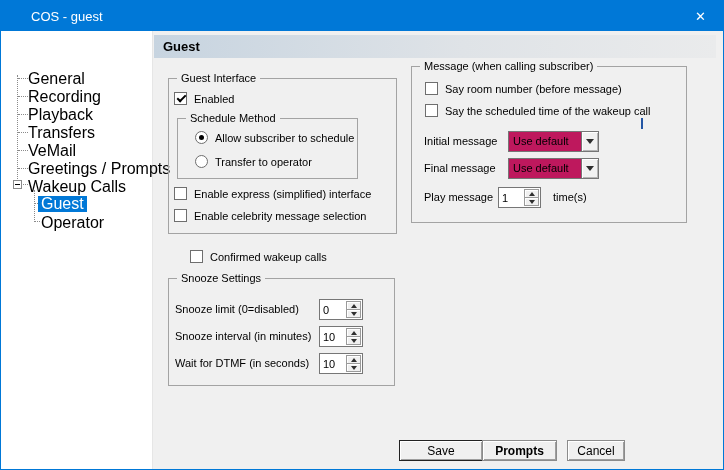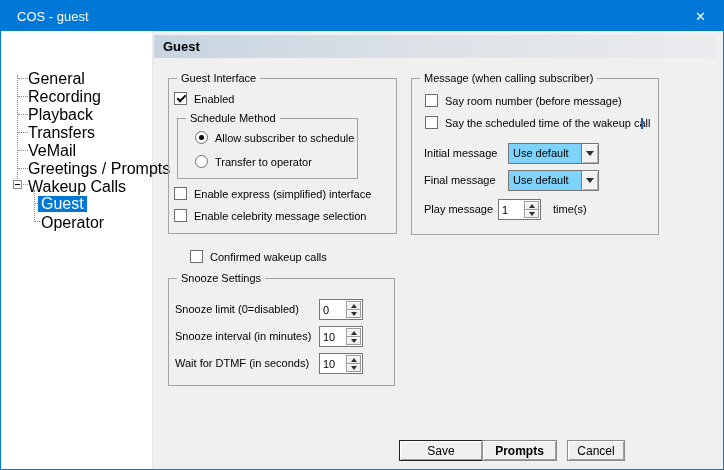--- a/index.html
+++ b/index.html
@@ -5,21 +5,21 @@
   html,body{margin:0;padding:0;background:#ffffff;}
   *{box-sizing:border-box;}
   .window{
     position:relative;width:724px;height:470px;background:#f0f0f0;
     border:1px solid #0078d7;overflow:hidden;cursor:default;
     font-family:"Liberation Sans",sans-serif;color:#000;
     -webkit-user-select:none;user-select:none;
   }
   
   .titlebar{position:absolute;left:0;top:0;right:0;height:30px;background:#0078d7;color:#fff;display:flex;align-items:center;}
-  .title{padding-left:16px;font-size:13px;}
+  .title{padding-left:30px;font-size:13px;}
   .close-btn{margin-left:auto;width:45px;height:30px;display:flex;align-items:center;justify-content:center;}
   .close-glyph{font-size:13px;line-height:13px;}
   
   .tree{position:absolute;left:0;top:30px;bottom:0;width:152px;background:#fff;border-right:1px solid #e6e6e6;}
   .titem{position:absolute;font-size:16px;line-height:15px;white-space:nowrap;}
   .titem.selected{background:#0078d7;color:#fff;padding:0 3px;line-height:16px;}
   .dot-v{position:absolute;width:0;border-left:1px dotted #8a8a8a;}
   .dot-h{position:absolute;height:0;border-top:1px dotted #8a8a8a;}
   .expander{position:absolute;left:12px;top:149px;width:9px;height:9px;background:#fff;border:1px solid #8a8a8a;}
   .minus{position:absolute;left:1px;right:1px;top:3px;height:1px;background:#000;}
@@ -31,21 +31,21 @@
   .group{position:absolute;border:1px solid #a3a3a3;}
   .gtitle{position:absolute;top:-7px;left:8px;background:#f0f0f0;padding:0 4px;font-size:11px;line-height:13px;white-space:nowrap;}
   
   .chk-row{position:absolute;display:flex;align-items:center;gap:7px;font-size:11px;white-space:nowrap;}
   .cb{width:13px;height:13px;background:#fff;border:1px solid #6e6e6e;position:relative;flex:none;}
   .cb.checked::after{content:'';position:absolute;left:2px;top:2px;width:7px;height:3px;
     border-left:2px solid #000;border-bottom:2px solid #000;transform:rotate(-45deg);}
   .rb{width:13px;height:13px;background:#fff;border:1px solid #6e6e6e;border-radius:50%;position:relative;flex:none;}
   .rb.on::after{content:'';position:absolute;left:3px;top:3px;width:5px;height:5px;border-radius:50%;background:#000;}
   .flabel{position:absolute;font-size:11px;line-height:13px;white-space:nowrap;}
-  .combo{position:absolute;width:91px;height:21px;background:#7dd3fc;border:1px solid #767676;display:flex;align-items:stretch;}
+  .combo{position:absolute;width:91px;height:21px;background:#be185d;border:1px solid #767676;display:flex;align-items:stretch;}
   .combo-text{flex:1;font-size:11px;line-height:19px;padding-left:4px;overflow:hidden;}
   .combo-btn{width:17px;background:#f1f1f1;border-left:1px solid #767676;display:flex;align-items:center;justify-content:center;
     box-shadow:inset 1px 1px 0 #fff,inset -1px -1px 0 #b5b5b5;}
   .arr-down{width:0;height:0;border-left:4px solid transparent;border-right:4px solid transparent;border-top:5px solid #2e2e2e;}
   .spin{position:absolute;height:21px;background:#fff;border:1px solid #767676;display:flex;}
   .spin input{flex:1;min-width:0;border:none;outline:none;background:transparent;padding:0 0 0 3px;
     font-family:"Liberation Sans",sans-serif;font-size:11px;color:#000;}
   .spin-btns{width:15px;display:flex;flex-direction:column;margin:1px 1px 1px 0;}
   .sbtn{flex:1;background:#f0f0f0;border:1px solid #9a9a9a;display:flex;align-items:center;justify-content:center;
     box-shadow:inset 1px 1px 0 #fff;}
@@ -128,21 +128,21 @@
     <div class="chk-row" style="left:5px;top:108px">
       <span class="cb"></span>
       <span>Enable express (simplified) interface</span>
     </div>
     <div class="chk-row" style="left:5px;top:130px">
       <span class="cb"></span>
       <span>Enable celebrity message selection</span>
     </div>
   </div>
 
-  <div class="group" style="left:410px;top:77px;width:248px;height:157px">
+  <div class="group" style="left:410px;top:65px;width:276px;height:157px">
     <span class="gtitle">Message (when calling subscriber)</span>
 
     <div class="chk-row" style="left:13px;top:15px">
       <span class="cb"></span>
       <span>Say room number (before message)</span>
     </div>
     <div class="chk-row" style="left:13px;top:37px">
       <span class="cb"></span>
       <span>Say the scheduled time of the wakeup call</span>
     </div>

